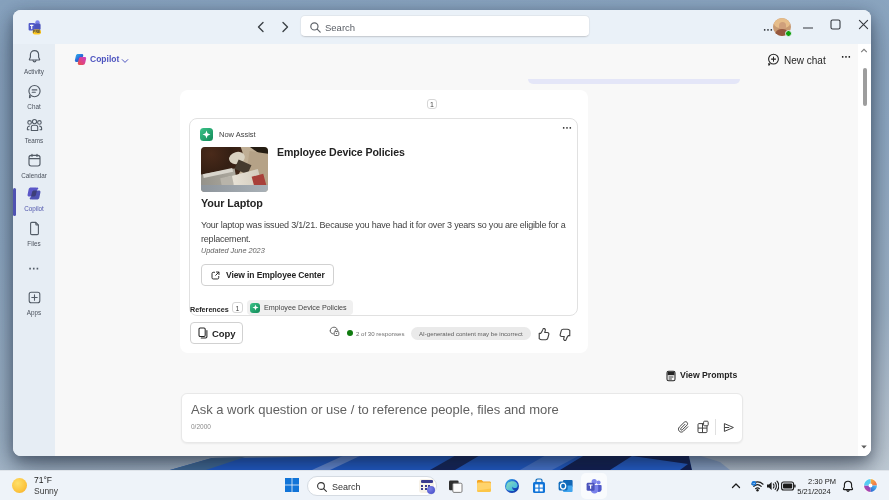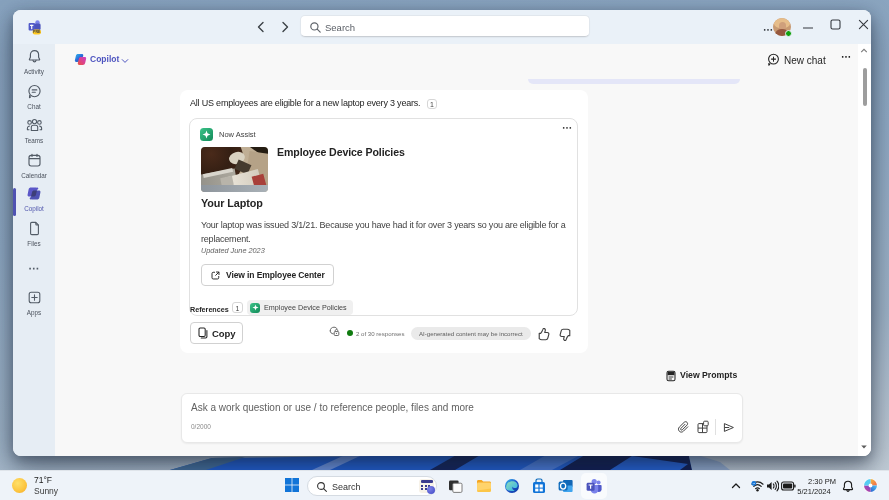--- a/index.html
+++ b/index.html
@@ -180,21 +180,20 @@
           <circle cx="6.5" cy="6.1" r="4.9" stroke="#242424" stroke-width="1.1" fill="none"></circle>
           <path d="M3 10.8 L2.2 12 C2 12.3 1.8 12.2 1.8 11.9 L1.9 10" stroke="#242424" stroke-width="1.1" fill="none"></path>
           <path d="M6.5 4 V8.2 M4.4 6.1 H8.6" stroke="#242424" stroke-width="1.05" stroke-linecap="round"></path>
         </svg>
       <span style="position:absolute;left:729px;top:10.5px;font-size:10px;font-weight:normal;color:#242424">New chat</span>
       <div style="position:absolute;left:786px;top:7px;color:#242424;font-size:10px;font-weight:bold">⋯</div>
 
       <div id="lavender"></div>
 
       <div id="bubble">
-        <div style="position:absolute;left:10px;top:8px;font-size:9px;letter-spacing:-0.2px;color:#242424">All US employees are eligible for a new laptop every 3 years.&nbsp;&nbsp;</div>
         <div style="position:absolute;left:247px;top:9px;width:10px;height:10px;border:1px solid #d6d6d6;border-radius:3px;background:#fff;font-size:7px;color:#424242;text-align:center;line-height:10px">1</div>
         <div id="card">
 
           <div style="position:absolute;left:10px;top:9px;width:13px;height:13px;border-radius:3.5px;background:linear-gradient(135deg,#3cc389,#128a59)"></div>
           <svg style="position:absolute;left:12px;top:11px" width="9" height="9" viewBox="0 0 10 10">
               <path d="M5 0.6 L6 3.4 C6.1 3.6 6.3 3.9 6.6 4 L9.4 5 L6.6 6 C6.3 6.1 6.1 6.4 6 6.6 L5 9.4 L4 6.6 C3.9 6.4 3.7 6.1 3.4 6 L0.6 5 L3.4 4 C3.7 3.9 3.9 3.6 4 3.4 Z" fill="#fff"></path>
             </svg>
           <span style="position:absolute;left:29px;top:11px;font-size:7.5px;color:#424242">Now Assist</span>
           <div style="position:absolute;left:372px;top:3px;color:#424242;font-size:10px;font-weight:bold">⋯</div>
 
@@ -262,21 +261,21 @@
       </div>
 
       <svg style="position:absolute;left:610px;top:326px" width="12" height="12" viewBox="0 0 12 12">
           <rect x="2" y="1.2" width="8" height="9.6" rx="1.6" stroke="#242424" stroke-width="1.05" fill="none"></rect>
           <rect x="2.6" y="1.8" width="6.8" height="3.4" fill="#242424"></rect>
           <path d="M4 7 H8 M4 9 H6.5" stroke="#242424" stroke-width=".9" stroke-linecap="round"></path>
         </svg>
       <span style="position:absolute;left:625px;top:326px;font-size:8.7px;font-weight:bold;color:#242424">View Prompts</span>
 
       <div id="inputbox">
-        <div style="position:absolute;left:9px;top:8px;font-size:10px;color:#616161">Ask a work question or use / to reference people, files and more</div>
+        <div style="position:absolute;left:9px;top:8px;font-size:13px;color:#616161">Ask a work question or use / to reference people, files and more</div>
         <div style="position:absolute;left:9px;top:29px;font-size:6.5px;color:#8a8a8a">0/2000</div>
         <svg style="position:absolute;left:495px;top:27px" width="13" height="13" viewBox="0 0 13 13">
             <path d="M10.8 5.8 L6.4 10.2 C5.2 11.4 3.4 11.4 2.3 10.2 C1.2 9.1 1.2 7.3 2.3 6.1 L7.2 1.3 C8 0.5 9.2 0.5 10 1.3 C10.8 2.1 10.8 3.3 10 4.1 L5.3 8.8 C4.9 9.2 4.3 9.2 3.9 8.8 C3.5 8.4 3.5 7.8 3.9 7.4 L8 3.3" stroke="#424242" stroke-width="1" fill="none" stroke-linecap="round"></path>
           </svg>
         <svg style="position:absolute;left:514px;top:26px" width="14" height="14" viewBox="0 0 14 14">
             <rect x="2" y="3.6" width="9" height="9" rx="1" stroke="#424242" stroke-width="1" fill="none"></rect>
             <path d="M6.5 3.6 V12.6 M2 8.1 H11" stroke="#424242" stroke-width="1"></path>
             <rect x="7.6" y="1.2" width="4.6" height="4.6" rx="1" stroke="#424242" stroke-width="1" fill="#fff"></rect>
           </svg>
         <div style="position:absolute;left:533px;top:25px;width:1px;height:16px;background:#e0e0e0"></div>

